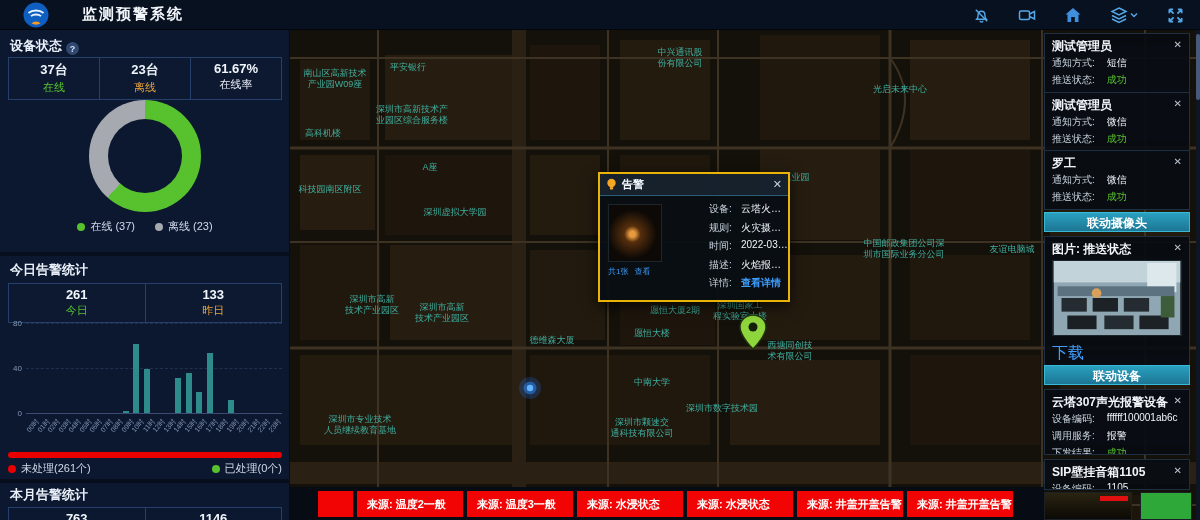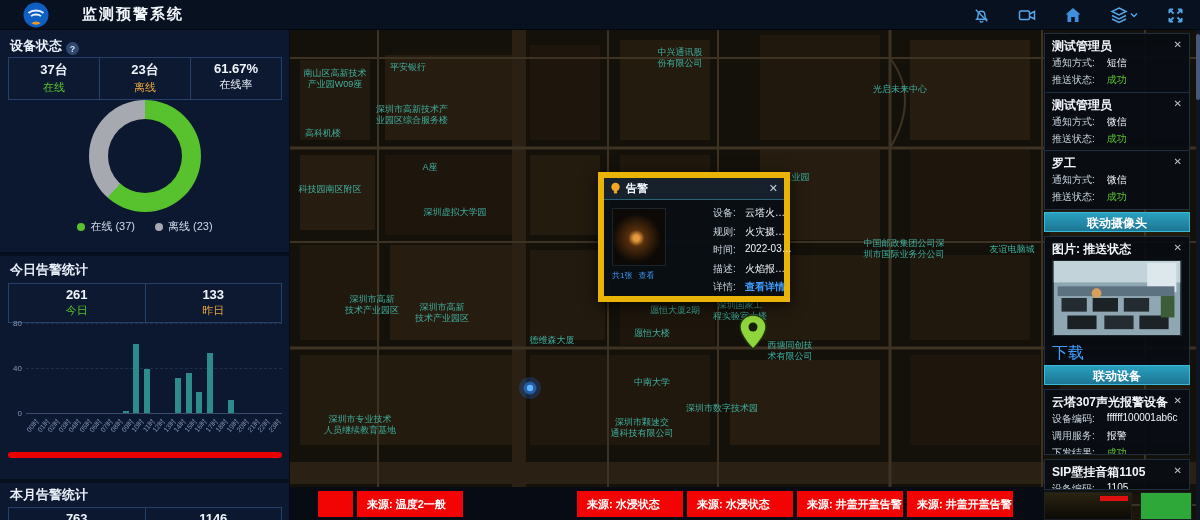--- a/index.html
+++ b/index.html
@@ -47,21 +47,21 @@
   .month-row { position:absolute; left:8px; width:274px; display:flex; border:1px solid #24406b; }
   .month-cell { flex:1; border-left:1px solid #24406b; text-align:center; padding-top:3px; height:28px;
                 color:#f0f5fb; font-size:13px; font-weight:bold; }
   .month-cell:first-child { border-left:none; }
 
   
   .map-area { position:absolute; left:290px; top:30px; width:910px; height:490px; background:#14110a; z-index:1; }
 
   
   .popup { position:absolute; left:598px; top:172px; width:192px; height:130px; background:rgba(8,14,20,.94);
-           border:6px solid #eab308; box-shadow:0 4px 14px rgba(0,0,0,.7); z-index:20; }
+           border:2px solid #eab308; box-shadow:0 4px 14px rgba(0,0,0,.7); z-index:20; }
   .popup-header { height:22px; background:rgba(24,36,48,.9); border-bottom:1px solid #2a6075;
                   display:flex; align-items:center; padding:0 6px; gap:5px; }
   .popup-title { color:#f0f5fb; font-size:11px; font-weight:bold; flex:1; }
   .popup-close { color:#c6d2dd; font-size:11px; cursor:pointer; }
   .popup-img { position:absolute; left:8px; top:30px; width:54px; height:58px; background:
       radial-gradient(circle at 45% 52%, rgba(255,170,70,.9) 0 7%, rgba(150,80,20,.55) 20%, rgba(12,9,6,1) 60%), #070503;
       border:1px solid #1c242c; }
   .popup-img-links { position:absolute; left:8px; top:92px; width:56px; display:flex; gap:6px;
                      color:#3f9eff; font-size:8px; }
   .popup-fields { position:absolute; left:70px; top:28px; width:118px; }
@@ -326,20 +326,30 @@
         <div class="xlab" style="left: 193px; top: 97px;">18时</div>
         <div class="bar" style="left: 219.5px; height: 13.5px; top: 79.5px; background: rgb(46, 139, 139);"></div>
         <div class="xlab" style="left: 203.5px; top: 97px;">19时</div>
         <div class="xlab" style="left: 214px; top: 97px;">20时</div>
         <div class="xlab" style="left: 224.5px; top: 97px;">21时</div>
         <div class="xlab" style="left: 235px; top: 97px;">22时</div>
         <div class="xlab" style="left: 245.5px; top: 97px;">23时</div>
       </div>
 
     <div class="progress-bar" style="top:422px; background:#e80000;" id="proc-bar"></div>
+    <div class="proc-legend" style="top:431px;">
+      <span class="legend-item">
+          <span class="legend-dot" id="dot-unhandled" style="background: rgb(232, 0, 0);"></span>
+        <span>未处理(261个)</span>
+        </span>
+      <span class="legend-item">
+          <span class="legend-dot" id="dot-handled" style="background: rgb(87, 194, 45);"></span>
+        <span>已处理(0个)</span>
+        </span>
+    </div>
 
     <div class="sec-divider" style="top:449px;"></div>
     <div class="sec-header" style="top:456px;">
       <span>本月告警统计</span>
     </div>
     <div class="month-row" style="top:477px;" id="month-stats">
         <div class="month-cell">763</div>
         <div class="month-cell">1146</div>
       </div>
   </div>
@@ -485,20 +495,21 @@
       </div>
   </div>
 
   <div class="scrollbar">
     <div class="scroll-thumb"></div>
   </div>
 
   <div class="ticker-strip" id="ticker">
       <div class="ticker-item" style="left: 28px; width: 35px;"></div>
       <div class="ticker-item" style="left: 67px; width: 106px;">来源: 温度2一般</div>
+      <div class="ticker-item" style="left: 177px; width: 106px;">来源: 温度3一般</div>
       <div class="ticker-item" style="left: 287px; width: 106px;">来源: 水浸状态</div>
       <div class="ticker-item" style="left: 397px; width: 106px;">来源: 水浸状态</div>
       <div class="ticker-item" style="left: 507px; width: 106px;">来源: 井盖开盖告警</div>
       <div class="ticker-item" style="left: 617px; width: 106px;">来源: 井盖开盖告警</div>
     </div>
   <div class="thumbs">
     <div class="thumb-office">
         <div class="redchip"></div>
       </div>
     <div class="thumb-green"></div>

